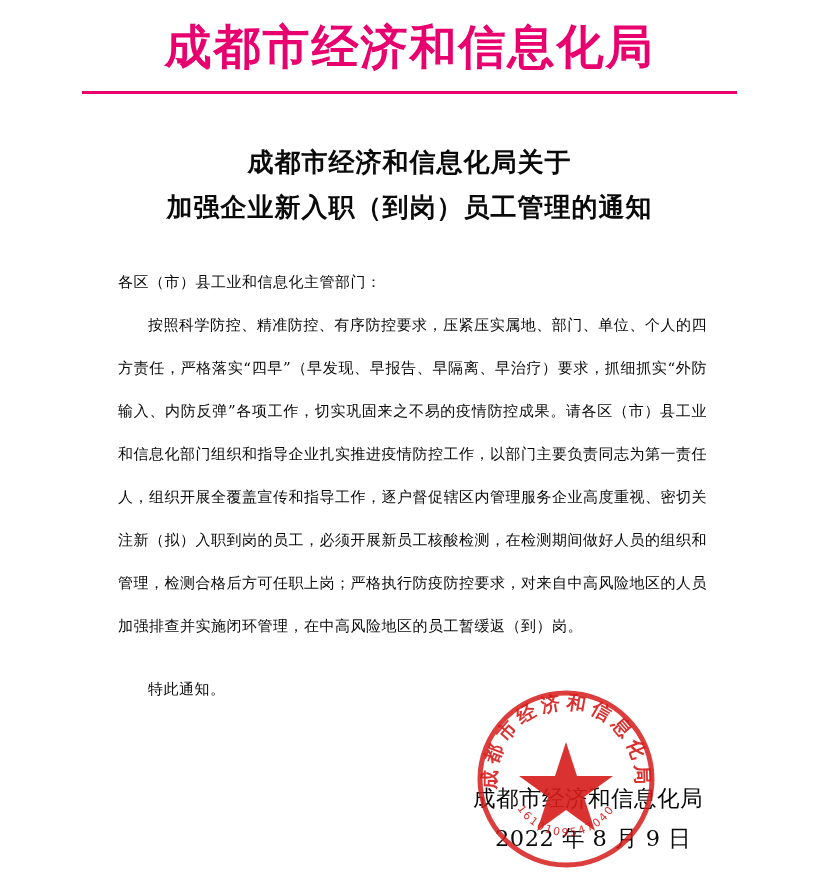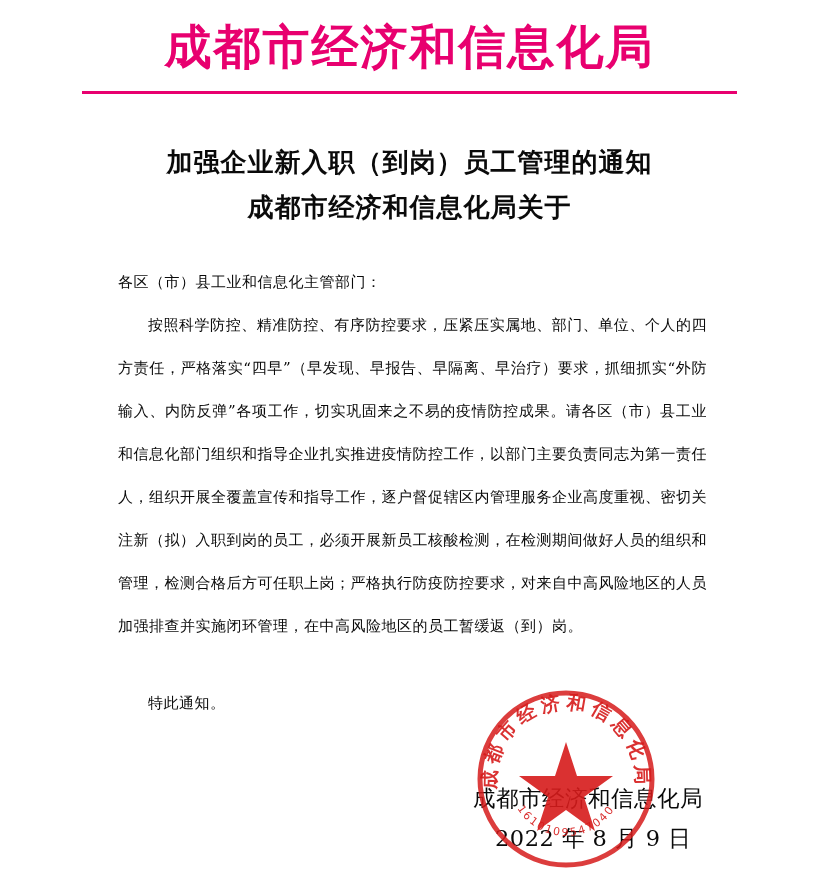--- a/index.html
+++ b/index.html
@@ -78,21 +78,21 @@
     text-align: justify;
     text-justify: inter-ideograph;
     white-space: nowrap;
   }
   .body-text p.indent {
     text-indent: 2em;
     white-space: normal;
   }
   .body-text p.closing {
     text-indent: 2em;
-    margin-top: 34px;
+    margin-top: 20px;
     white-space: nowrap;
   }
 
   
   .sign-block {
     position: absolute;
     right: 116px;
     bottom: 34px;
     text-align: left;
     font-family: "DejaVu Serif", serif;
@@ -123,22 +123,22 @@
 <div class="page">
 
   <div class="masthead">
     <div class="masthead-title">成都市经济和信息化局</div>
     <div class="masthead-rule-wrap">
       <div class="masthead-rule"></div>
     </div>
   </div>
 
   <div class="doc-title">
+    <span class="line">成都市经济和信息化局关于</span>
     <span class="line">加强企业新入职（到岗）员工管理的通知</span>
-    <span class="line">成都市经济和信息化局关于</span>
   </div>
 
   <div class="body-text">
     <p>各区（市）县工业和信息化主管部门：</p>
     <p class="indent">按照科学防控、精准防控、有序防控要求，压紧压实属地、部门、单位、个人的四方责任，严格落实“四早”（早发现、早报告、早隔离、早治疗）要求，抓细抓实“外防输入、内防反弹”各项工作，切实巩固来之不易的疫情防控成果。请各区（市）县工业和信息化部门组织和指导企业扎实推进疫情防控工作，以部门主要负责同志为第一责任人，组织开展全覆盖宣传和指导工作，逐户督促辖区内管理服务企业高度重视、密切关注新（拟）入职到岗的员工，必须开展新员工核酸检测，在检测期间做好人员的组织和管理，检测合格后方可任职上岗；严格执行防疫防控要求，对来自中高风险地区的人员加强排查并实施闭环管理，在中高风险地区的员工暂缓返（到）岗。</p>
     <p class="closing">特此通知。</p>
   </div>
 
   <div class="sign-block">
     <div class="sign-line">成都市经济和信息化局</div>

